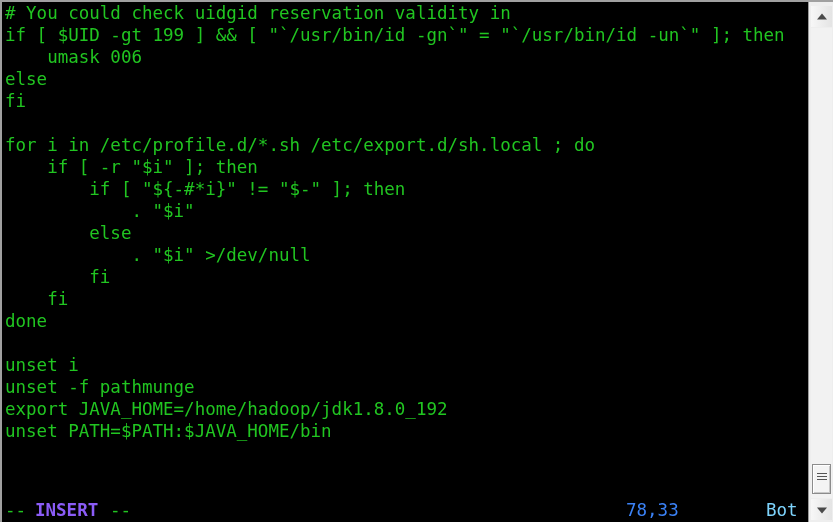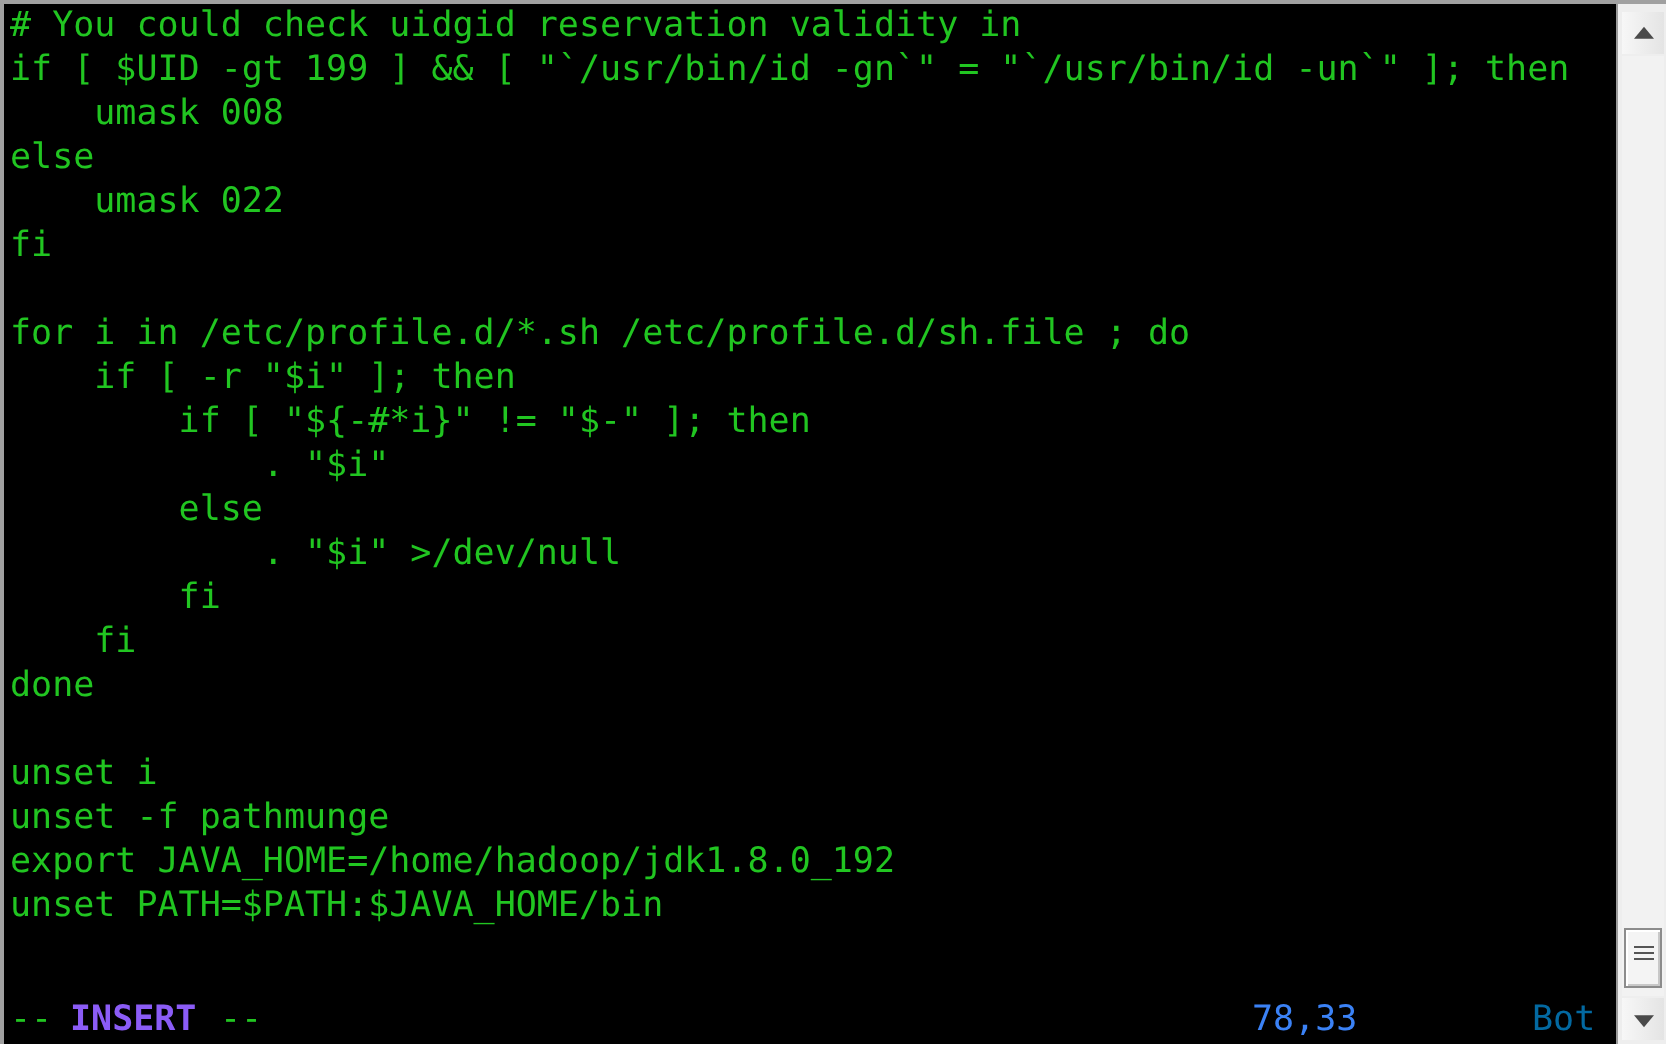--- a/index.html
+++ b/index.html
@@ -63,21 +63,21 @@
   }
   .status-seg {
     position: absolute;
     top: 0;
     white-space: pre;
   }
   #status-mode-dash-left { left: 3px; color: #21c521; }
   #status-mode { left: 33px; color: #8b5cf6; font-weight: bold; }
   #status-mode-dash-right { left: 108px; color: #21c521; }
   #status-position { left: 624px; color: #3b82f6; }
-  #status-location { left: 764px; color: #0369a1; }
+  #status-location { left: 764px; color: #7dd3fc; }
 
   
   #scrollbar {
     position: absolute;
     right: 0;
     top: 0;
     width: 25px;
     height: 522px;
     background: #eeeeee;
     border-left: 1px solid #9a9a9a;
@@ -138,26 +138,25 @@
   }
 </style>
 </head>
 <body>
 
 <div id="terminal-window">
 
   <div id="text-area">
     <div class="code-line"># You could check uidgid reservation validity in</div>
     <div class="code-line">if [ $UID -gt 199 ] &amp;&amp; [ "`/usr/bin/id -gn`" = "`/usr/bin/id -un`" ]; then</div>
-    <div class="code-line">    umask 008</div>
+    <div class="code-line">    umask 006</div>
     <div class="code-line">else</div>
-    <div class="code-line">    umask 022</div>
     <div class="code-line">fi</div>
     <div class="code-line"></div>
-    <div class="code-line">for i in /etc/profile.d/*.sh /etc/profile.d/sh.file ; do</div>
+    <div class="code-line">for i in /etc/profile.d/*.sh /etc/export.d/sh.local ; do</div>
     <div class="code-line">    if [ -r "$i" ]; then</div>
     <div class="code-line">        if [ "${-#*i}" != "$-" ]; then</div>
     <div class="code-line">            . "$i"</div>
     <div class="code-line">        else</div>
     <div class="code-line">            . "$i" &gt;/dev/null</div>
     <div class="code-line">        fi</div>
     <div class="code-line">    fi</div>
     <div class="code-line">done</div>
     <div class="code-line"></div>
     <div class="code-line">unset i</div>

